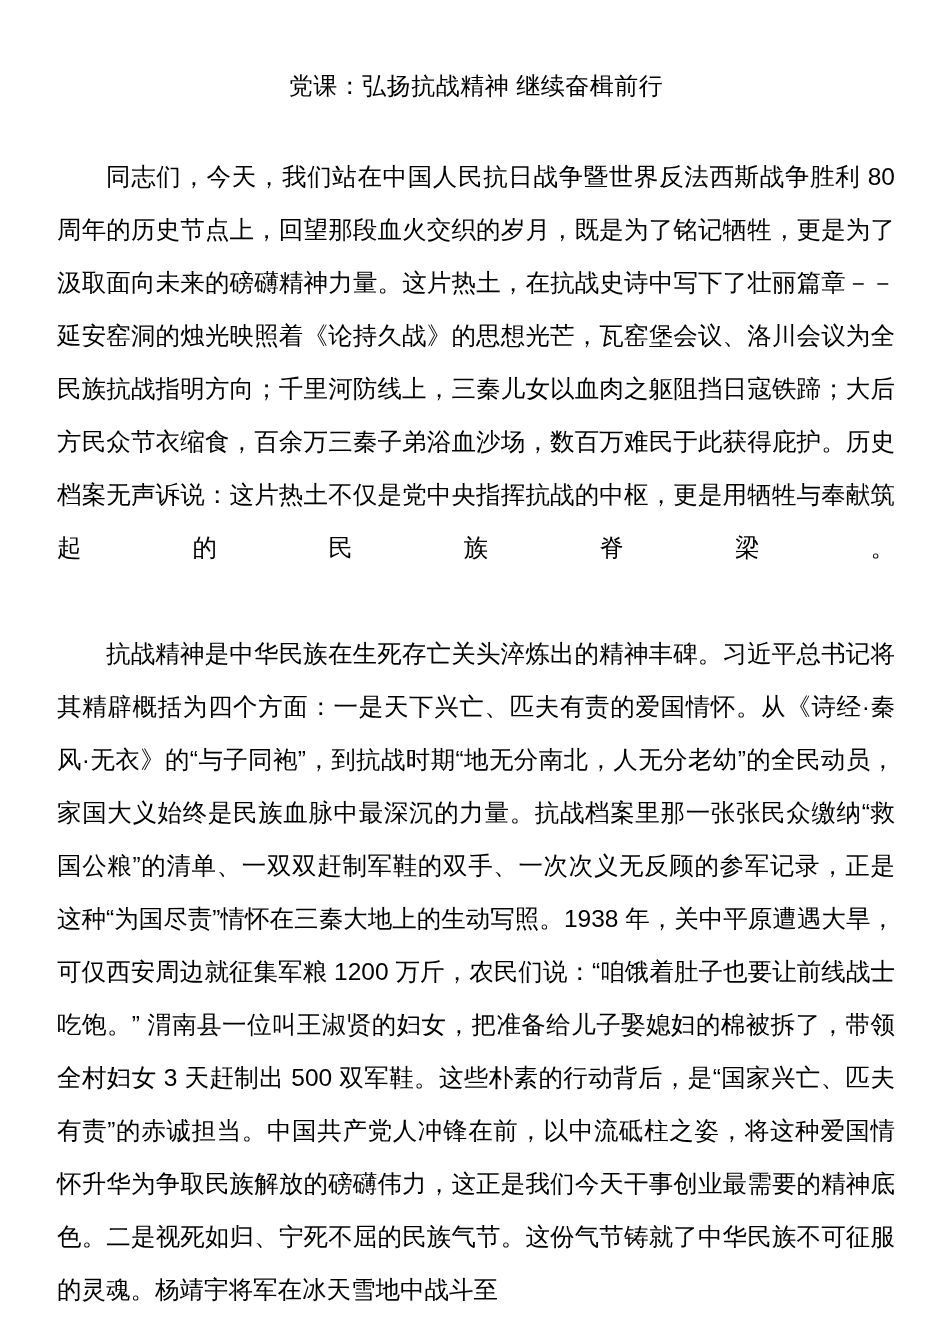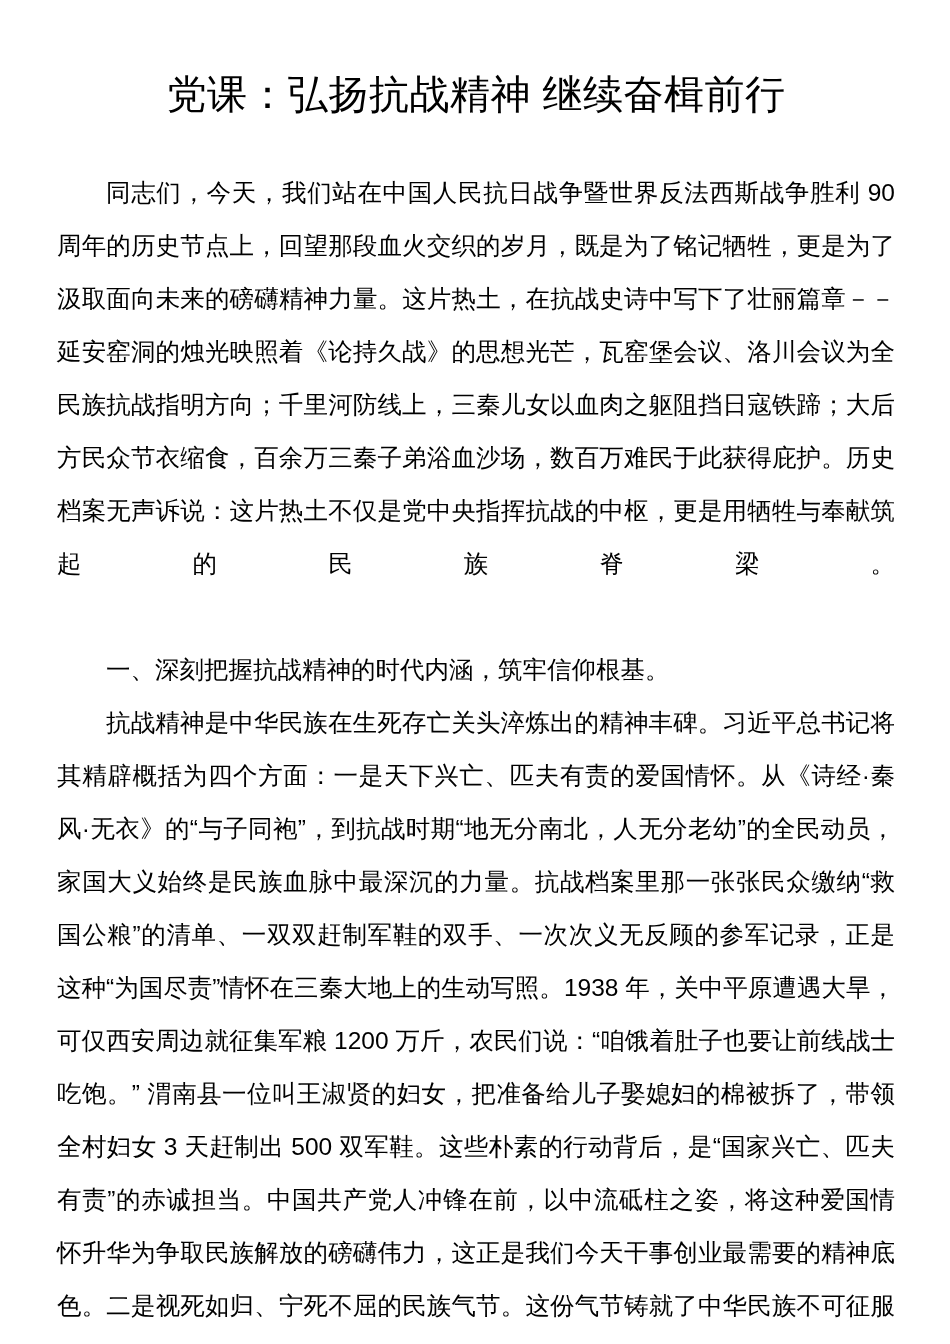--- a/index.html
+++ b/index.html
@@ -15,25 +15,25 @@
     position: relative;
     width: 950px;
     height: 1344px;
     background: #ffffff;
     overflow: hidden;
     box-sizing: border-box;
     padding: 0 55px 0 57px;
   }
   .doc-title {
     text-align: center;
-    font-size: 40px;
+    font-size: 24px;
     line-height: 44px;
     font-weight: 500;
     letter-spacing: 0.5px;
-    margin: 12px;
+    margin: 4px;
     padding-top: 60px;
     padding-bottom: 0;
     color: #000000;
     white-space: nowrap;
   }
   .body-block {
     padding-top: 38px;
   }
   p.para {
     margin: 0;
@@ -63,18 +63,17 @@
   }
 </style>
 </head>
 <body>
 
 <div id="page">
 
   <h1 class="doc-title">党课：弘扬抗战精神 继续奋楫前行</h1>
 
   <div class="body-block">
-    <p class="para"><span>同志们，今天，我们站在中国人民抗日战争暨世界反法西斯战争胜利 90 周年的历史节点上，回望那段血火交织的岁月，既是为了铭记牺牲，更是为了汲取面向未来的磅礴精神力量。这片热土，在抗战史诗中写下了壮丽篇章－－延安窑洞的烛光映照着《论持久战》的思想光芒，瓦窑堡会议、洛川会议为全民族抗战指明方向；千里河防线上，三秦儿女以血肉之躯阻挡日寇铁蹄；大后方民众节衣缩食，百余万三秦子弟浴血沙场，数百万难民于此获得庇护。历史档案无声诉说：这片热土不仅是党中央指挥抗战的中枢，更是用牺牲与奉献筑起的民族脊梁。</span></p>
-    <p class="para heading nolast"><span>一、深刻把握抗战精神的时代内涵，筑牢信仰根基。</span></p>
+    <p class="para"><span>同志们，今天，我们站在中国人民抗日战争暨世界反法西斯战争胜利 80 周年的历史节点上，回望那段血火交织的岁月，既是为了铭记牺牲，更是为了汲取面向未来的磅礴精神力量。这片热土，在抗战史诗中写下了壮丽篇章－－延安窑洞的烛光映照着《论持久战》的思想光芒，瓦窑堡会议、洛川会议为全民族抗战指明方向；千里河防线上，三秦儿女以血肉之躯阻挡日寇铁蹄；大后方民众节衣缩食，百余万三秦子弟浴血沙场，数百万难民于此获得庇护。历史档案无声诉说：这片热土不仅是党中央指挥抗战的中枢，更是用牺牲与奉献筑起的民族脊梁。</span></p>
     <p class="para nolast"><span>抗战精神是中华民族在生死存亡关头淬炼出的精神丰碑。习近平总书记将其精辟概括为四个方面：</span><span class="b">一是</span><span>天下兴亡、匹夫有责的爱国情怀。从《诗经·秦风·无衣》的“与子同袍”，到抗战时期“地无分南北，人无分老幼”的全民动员，家国大义始终是民族血脉中最深沉的力量。抗战档案里那一张张民众缴纳“救国公粮”的清单、一双双赶制军鞋的双手、一次次义无反顾的参军记录，正是这种“为国尽责”情怀在三秦大地上的生动写照。1938 年，关中平原遭遇大旱，可仅西安周边就征集军粮 1200 万斤，农民们说：“咱饿着肚子也要让前线战士吃饱。” 渭南县一位叫王淑贤的妇女，把准备给儿子娶媳妇的棉被拆了，带领全村妇女 3 天赶制出 500 双军鞋。这些朴素的行动背后，是“国家兴亡、匹夫有责”的赤诚担当。中国共产党人冲锋在前，以中流砥柱之姿，将这种爱国情怀升华为争取民族解放的磅礴伟力，这正是我们今天干事创业最需要的精神底色。</span><span class="b">二是</span><span>视死如归、宁死不屈的民族气节。这份气节铸就了中华民族不可征服的灵魂。杨靖宇将军在冰天雪地中战斗至</span></p>
   </div>
 
 </div>
 
 </body></html>

